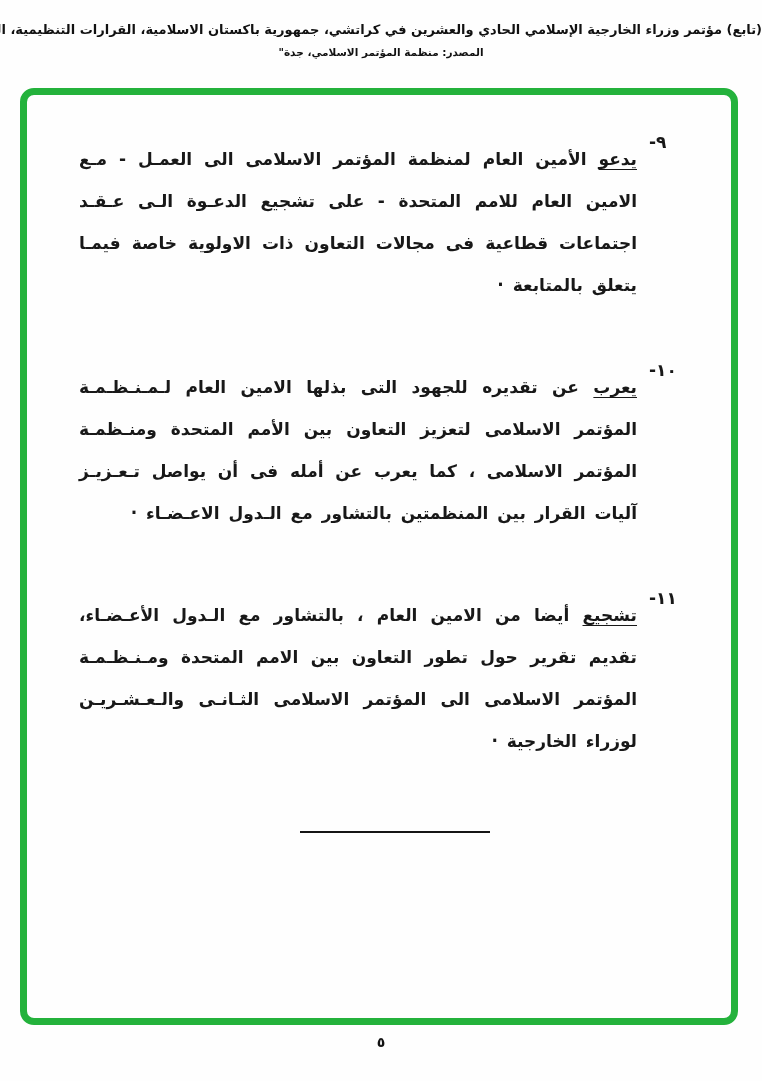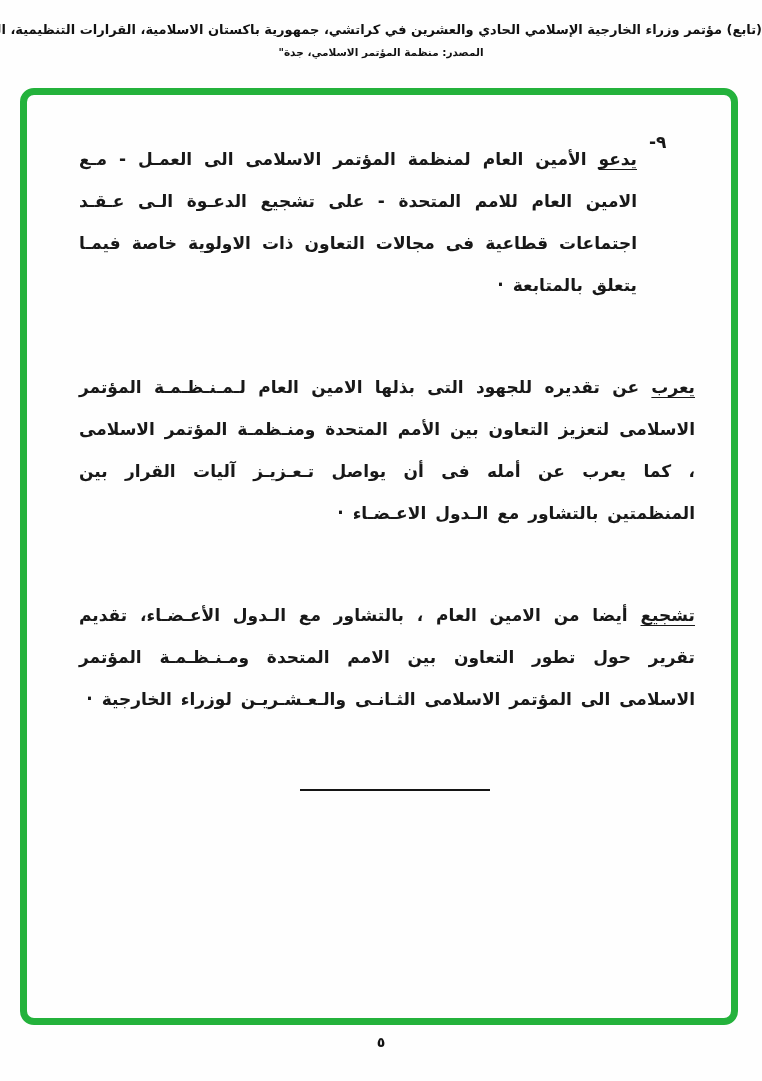--- a/index.html
+++ b/index.html
@@ -55,24 +55,26 @@
 
   <div class="green-box">
     <div class="content">
 
       <div class="para">
         <span class="pnum">٩-</span>
         <p class="ptext"><span class="lead">يدعو</span><span> الأمين العام لمنظمة المؤتمر الاسلامى الى العمـل - مـع الامين العام للامم المتحدة - على تشجيع الدعـوة الـى عـقـد اجتماعات قطاعية فى مجالات التعاون ذات الاولوية خاصة فيمـا يتعلق بالمتابعة ·</span></p>
       </div>
 
       <div class="para">
+        <span class="pnum">١٠-</span>
         <p class="ptext"><span class="lead">يعرب</span><span> عن تقديره للجهود التى بذلها الامين العام لـمـنـظـمـة المؤتمر الاسلامى لتعزيز التعاون بين الأمم المتحدة ومنـظمـة المؤتمر الاسلامى ، كما يعرب عن أمله فى أن يواصل تـعـزيـز آليات القرار بين المنظمتين بالتشاور مع الـدول الاعـضـاء ·</span></p>
       </div>
 
       <div class="para">
+        <span class="pnum">١١-</span>
         <p class="ptext"><span class="lead">تشجيع</span><span> أيضا من الامين العام ، بالتشاور مع الـدول الأعـضـاء، تقديم تقرير حول تطور التعاون بين الامم المتحدة ومـنـظـمـة المؤتمر الاسلامى الى المؤتمر الاسلامى الثـانـى والـعـشـريـن لوزراء الخارجية ·</span></p>
       </div>
 
       <div class="para">
       </div>
 
       <div class="end-rule"></div>
 
     </div>
   </div>

